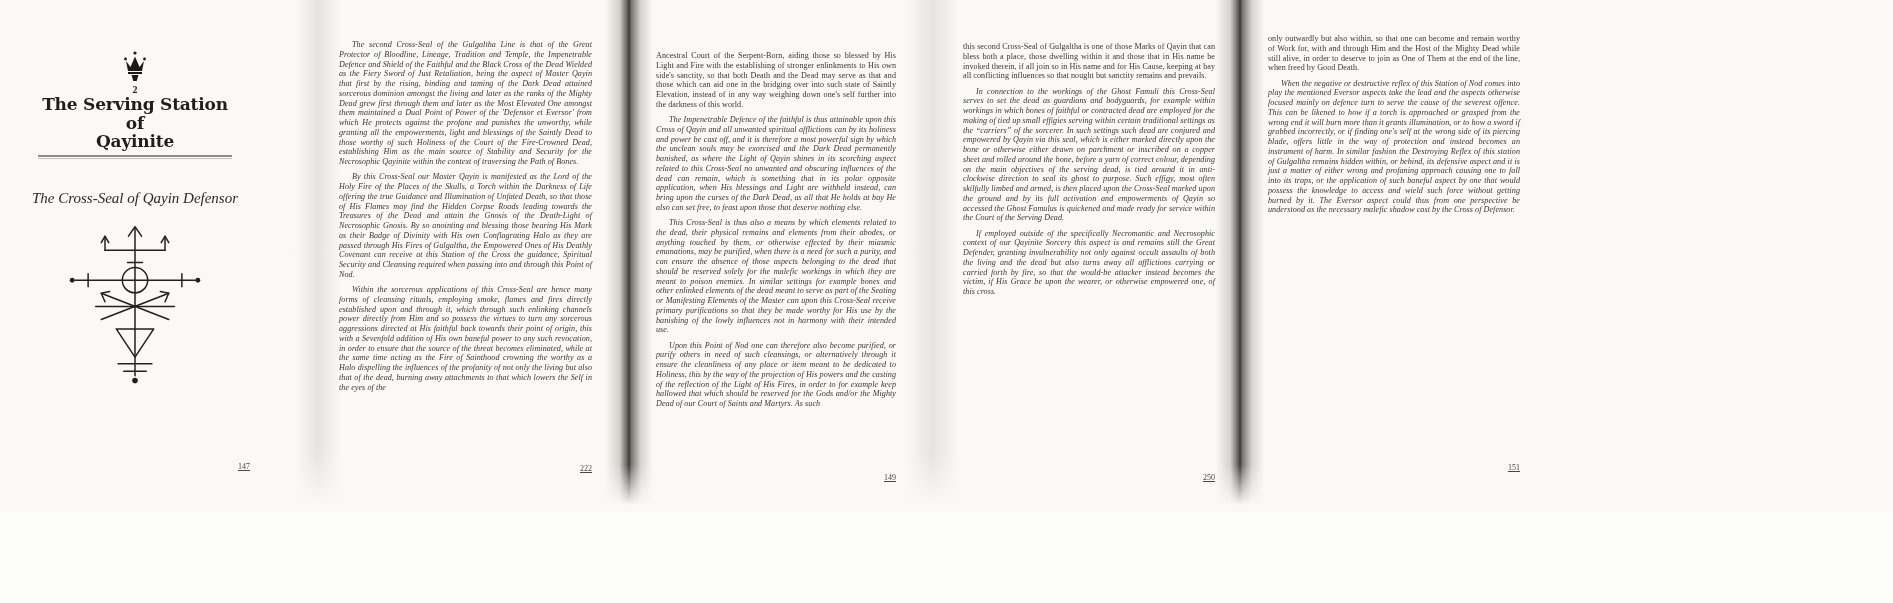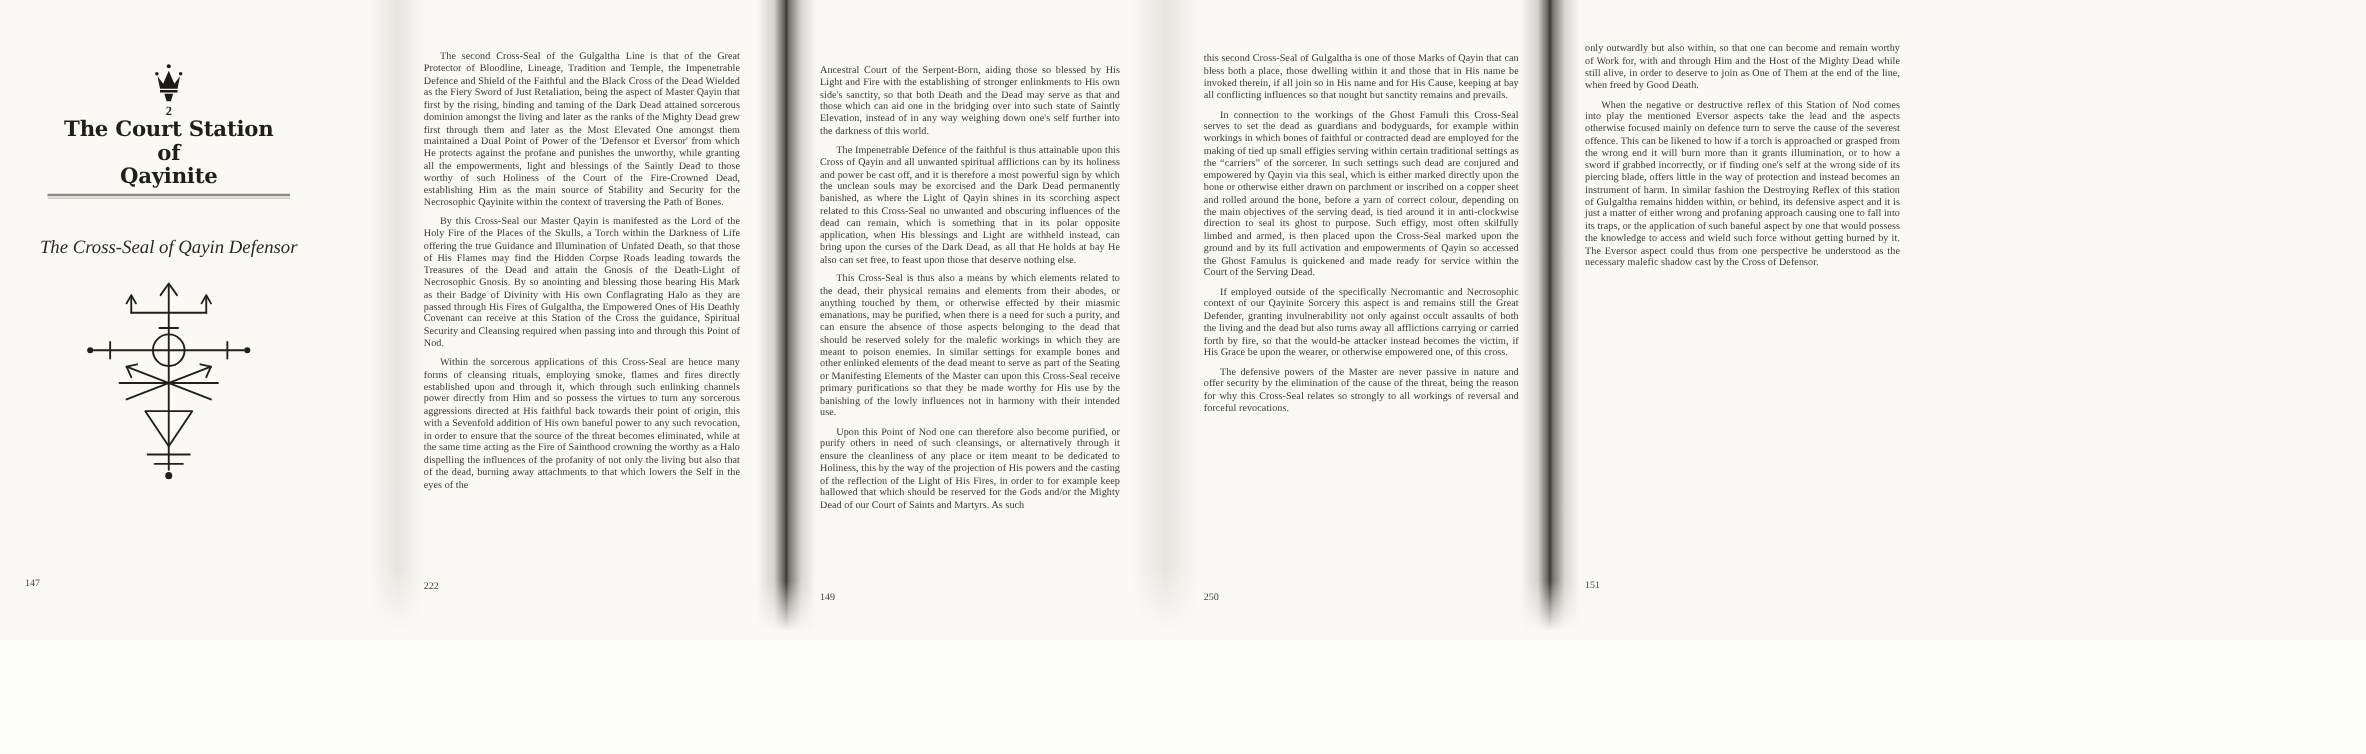--- a/index.html
+++ b/index.html
@@ -36,27 +36,28 @@
 
   .text-col {
     position:absolute;
     text-align:justify;
     font-size:8.1px;
     line-height:9.75px;
     letter-spacing:0.06px;
     color:#3a362f;
   }
   .para { margin-bottom:5.5px; }
-  .para.indent { text-indent:13px; }
+  .para.indent { text-indent:13px;font-style:italic; }
 
   .pagenum {
     position:absolute;
     font-size:8px;
     color:#4a463f;
-    text-align:left;
+    text-align:right;
+    text-decoration:underline;
   }
 
   .title-page { position:absolute; left:20px; top:0; width:230px; height:505px; text-align:center; }
   .emblem { position:absolute; left:0; width:100%; top:50px; }
   .station-no { position:absolute; left:0; width:100%; top:84px; font-size:10px; font-weight:bold; color:#26231f; }
   .chapter-title { position:absolute; left:0; width:100%; top:95px; font-family:"DejaVu Serif", serif; font-weight:bold; color:#211e1a; font-size:17px; line-height:18.5px; letter-spacing:-0.2px; }
   .title-rule { position:absolute; left:18px; top:155px; width:194px; height:4px; border-top:2px solid #8f8b84; border-bottom:1px solid #c8c4bc; }
   .subtitle { position:absolute; left:0; width:100%; top:190px; font-style:italic; font-size:15px; color:#2c2925; }
   .sigil-wrap { position:absolute; left:0; width:100%; top:218px; }
 </style>
@@ -74,21 +75,21 @@
           <circle cx="3.5" cy="9" r="1.4"></circle>
             <circle cx="22.5" cy="9" r="1.4"></circle>
           <path d="M4 11 L8.5 17 L13 6.5 L17.5 17 L22 11 L20 21 L6 21 Z"></path>
           <rect x="6" y="22" width="14" height="2"></rect>
           <path d="M9.5 25 h7 l-1.8 6 h-3.4 Z"></path>
         </g>
       </svg>
     </div>
     <div class="station-no">2</div>
     <h1 class="chapter-title">
-      <div>The Court Station</div>
+      <div>The Serving Station</div>
       <div>of</div>
       <div>Qayinite</div>
     </h1>
     <div class="title-rule"></div>
     <div class="subtitle">The Cross-Seal of Qayin Defensor</div>
     <div class="sigil-wrap">
       <svg width="150" height="175" viewBox="0 0 160 186" aria-hidden="true">
         <g stroke="#23201c" stroke-width="1.6" fill="none" stroke-linecap="round" stroke-linejoin="round">
           <line x1="80" y1="10" x2="80" y2="168"></line>
           <polyline points="73,19 80,9 87,19"></polyline>
@@ -142,21 +143,20 @@
     <div class="pagenum" style="left:656px; width:240px; top:473px;">149</div>
   </section>
 
   <div class="spine" style="left:905px; width:55px;"></div>
 
   <section>
     <div class="text-col" style="left:963px; top:42px; width:252px;">
       <p class="para">this second Cross-Seal of Gulgaltha is one of those Marks of Qayin that can bless both a place, those dwelling within it and those that in His name be invoked therein, if all join so in His name and for His Cause, keeping at bay all conflicting influences so that nought but sanctity remains and prevails.</p>
       <p class="para indent">In connection to the workings of the Ghost Famuli this Cross-Seal serves to set the dead as guardians and bodyguards, for example within workings in which bones of faithful or contracted dead are employed for the making of tied up small effigies serving within certain traditional settings as the “carriers” of the sorcerer. In such settings such dead are conjured and empowered by Qayin via this seal, which is either marked directly upon the bone or otherwise either drawn on parchment or inscribed on a copper sheet and rolled around the bone, before a yarn of correct colour, depending on the main objectives of the serving dead, is tied around it in anti-clockwise direction to seal its ghost to purpose. Such effigy, most often skilfully limbed and armed, is then placed upon the Cross-Seal marked upon the ground and by its full activation and empowerments of Qayin so accessed the Ghost Famulus is quickened and made ready for service within the Court of the Serving Dead.</p>
       <p class="para indent">If employed outside of the specifically Necromantic and Necrosophic context of our Qayinite Sorcery this aspect is and remains still the Great Defender, granting invulnerability not only against occult assaults of both the living and the dead but also turns away all afflictions carrying or carried forth by fire, so that the would-be attacker instead becomes the victim, if His Grace be upon the wearer, or otherwise empowered one, of this cross.</p>
-      <p class="para indent">The defensive powers of the Master are never passive in nature and offer security by the elimination of the cause of the threat, being the reason for why this Cross-Seal relates so strongly to all workings of reversal and forceful revocations.</p>
     </div>
     <div class="pagenum" style="left:963px; width:252px; top:473px;">250</div>
   </section>
 
   <div class="gutter" style="left:1216px; width:48px;"></div>
 
   <section>
     <div class="text-col" style="left:1268px; top:34px; width:252px;">
       <p class="para">only outwardly but also within, so that one can become and remain worthy of Work for, with and through Him and the Host of the Mighty Dead while still alive, in order to deserve to join as One of Them at the end of the line, when freed by Good Death.</p>
       <p class="para indent">When the negative or destructive reflex of this Station of Nod comes into play the mentioned Eversor aspects take the lead and the aspects otherwise focused mainly on defence turn to serve the cause of the severest offence. This can be likened to how if a torch is approached or grasped from the wrong end it will burn more than it grants illumination, or to how a sword if grabbed incorrectly, or if finding one's self at the wrong side of its piercing blade, offers little in the way of protection and instead becomes an instrument of harm. In similar fashion the Destroying Reflex of this station of Gulgaltha remains hidden within, or behind, its defensive aspect and it is just a matter of either wrong and profaning approach causing one to fall into its traps, or the application of such baneful aspect by one that would possess the knowledge to access and wield such force without getting burned by it. The Eversor aspect could thus from one perspective be understood as the necessary malefic shadow cast by the Cross of Defensor.</p>

